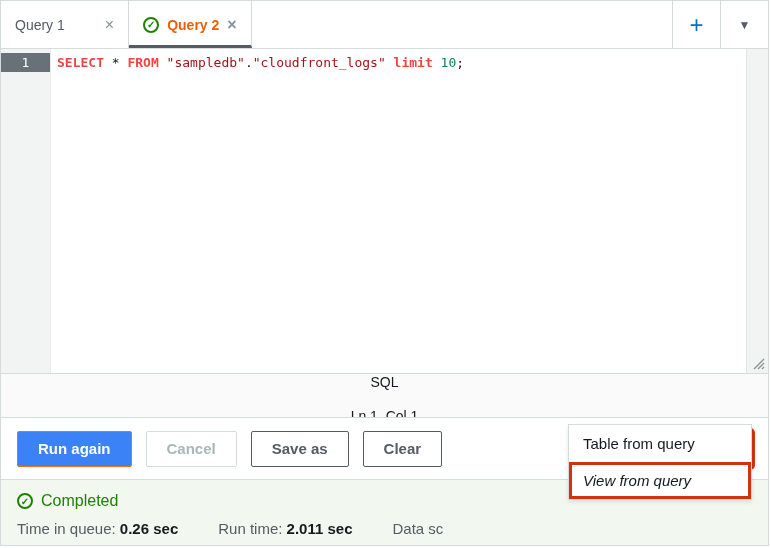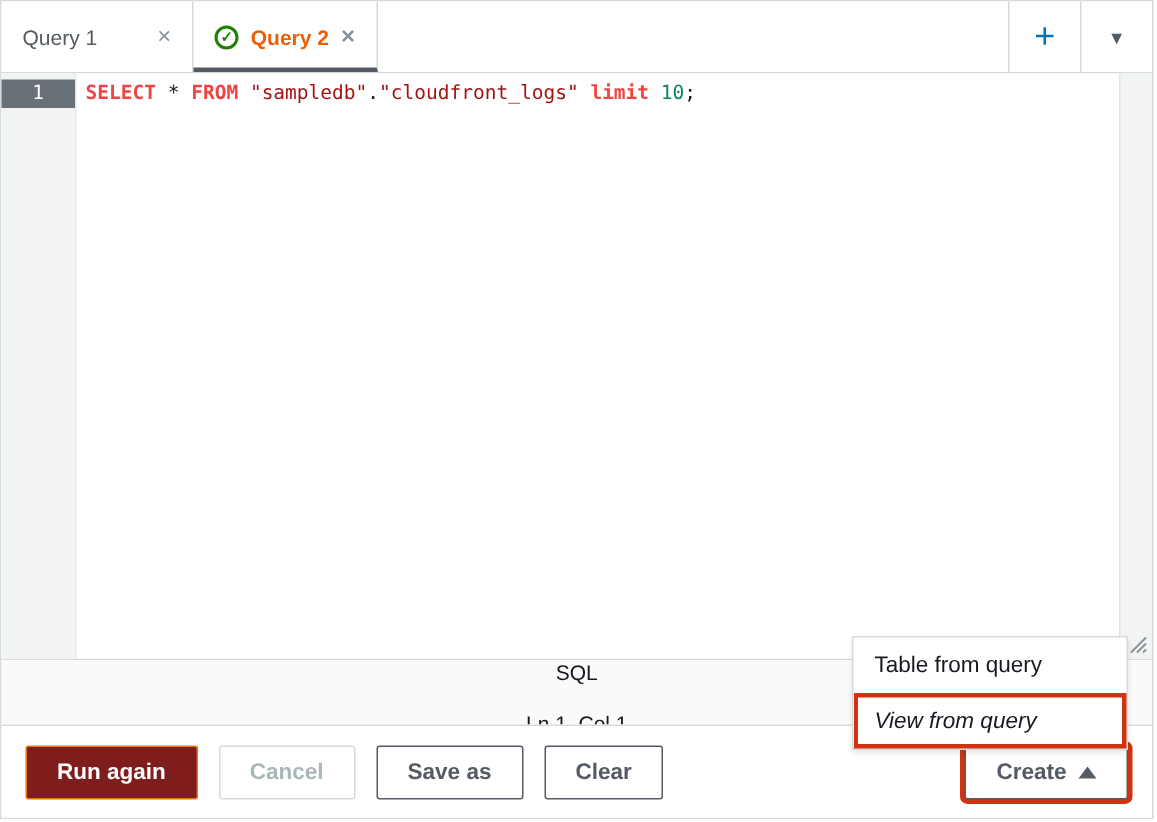--- a/index.html
+++ b/index.html
@@ -159,21 +159,21 @@
       color: #545b64;
       font-size: 15px;
       font-weight: 700;
       cursor: pointer;
       border-radius: 2px;
       display: inline-flex;
       align-items: center;
       gap: 8px;
     }
     .btn.primary {
-      background: #7f1d1d;
+      background: #3b82f6;
       border-color: #ec7211;
       color: #fff;
     }
     .btn.disabled {
       color: #aab7b8;
       border-color: #d5dbdb;
       cursor: not-allowed;
     }
     .btn.highlight {
       box-shadow: 0 0 0 3px #d13212;
@@ -291,18 +291,35 @@
     <button class="btn disabled">Cancel</button>
     <button class="btn">Save as</button>
     <button class="btn">Clear</button>
     <div class="action-spacer"></div>
     <button class="btn highlight">
       <span>Create</span>
       <span class="triangle-up"></span>
     </button>
   </div>
 
+  <div class="results">
+    <div class="results-status">
+      <span class="check-icon"></span>
+      <span>Completed</span>
+    </div>
+    <div class="results-meta">
+      <span>
+        <span>Time in queue:</span>
+        <b>0.26 sec</b>
+      </span>
+      <span>
+        <span>Run time:</span>
+        <b>2.011 sec</b>
+      </span>
+      <span>Data sc</span>
+    </div>
+  </div>
 </div>
 
 <div class="dropdown">
   <div class="dropdown-item">Table from query</div>
   <div class="dropdown-item highlight">View from query</div>
 </div>
 
 </body></html>

